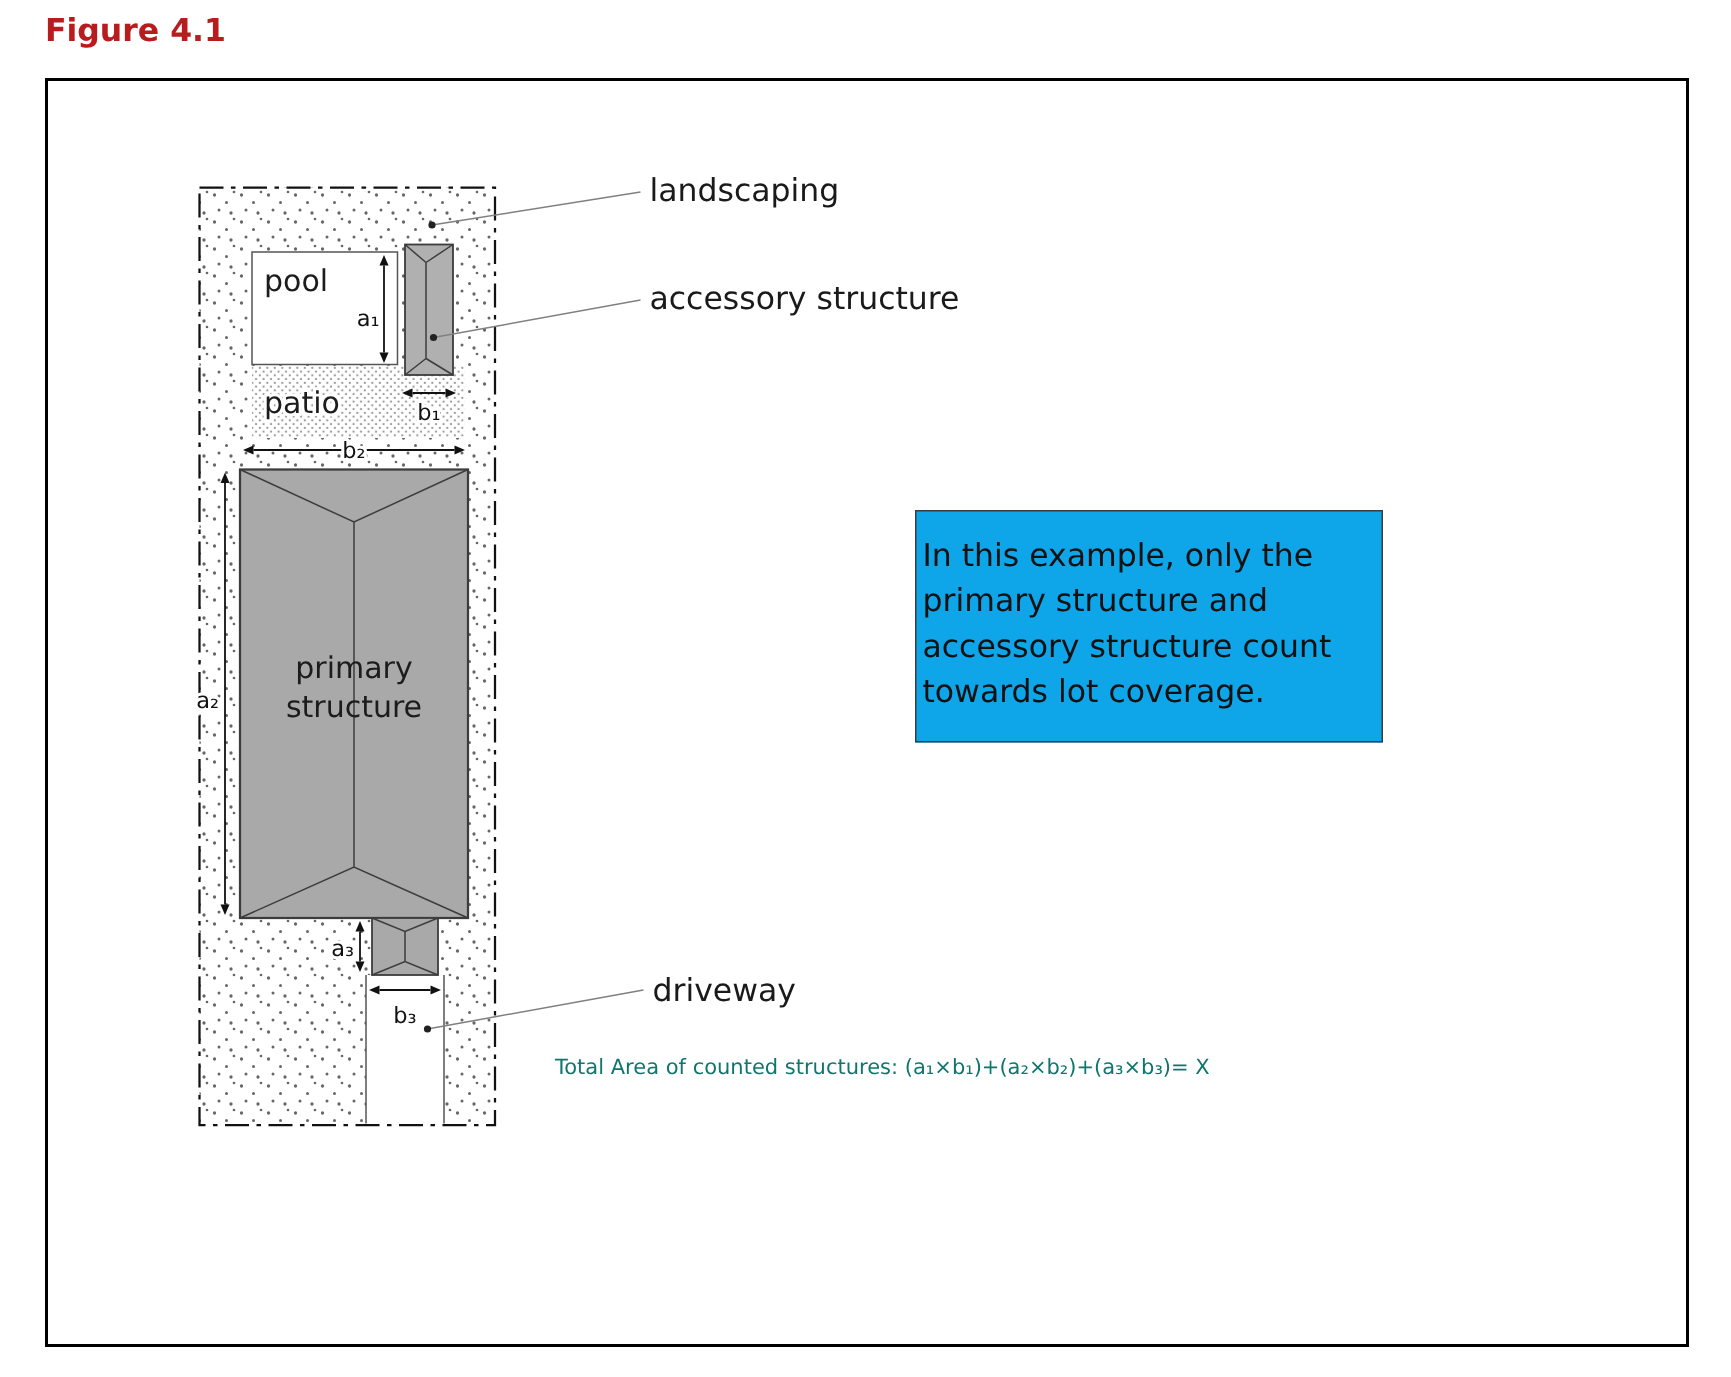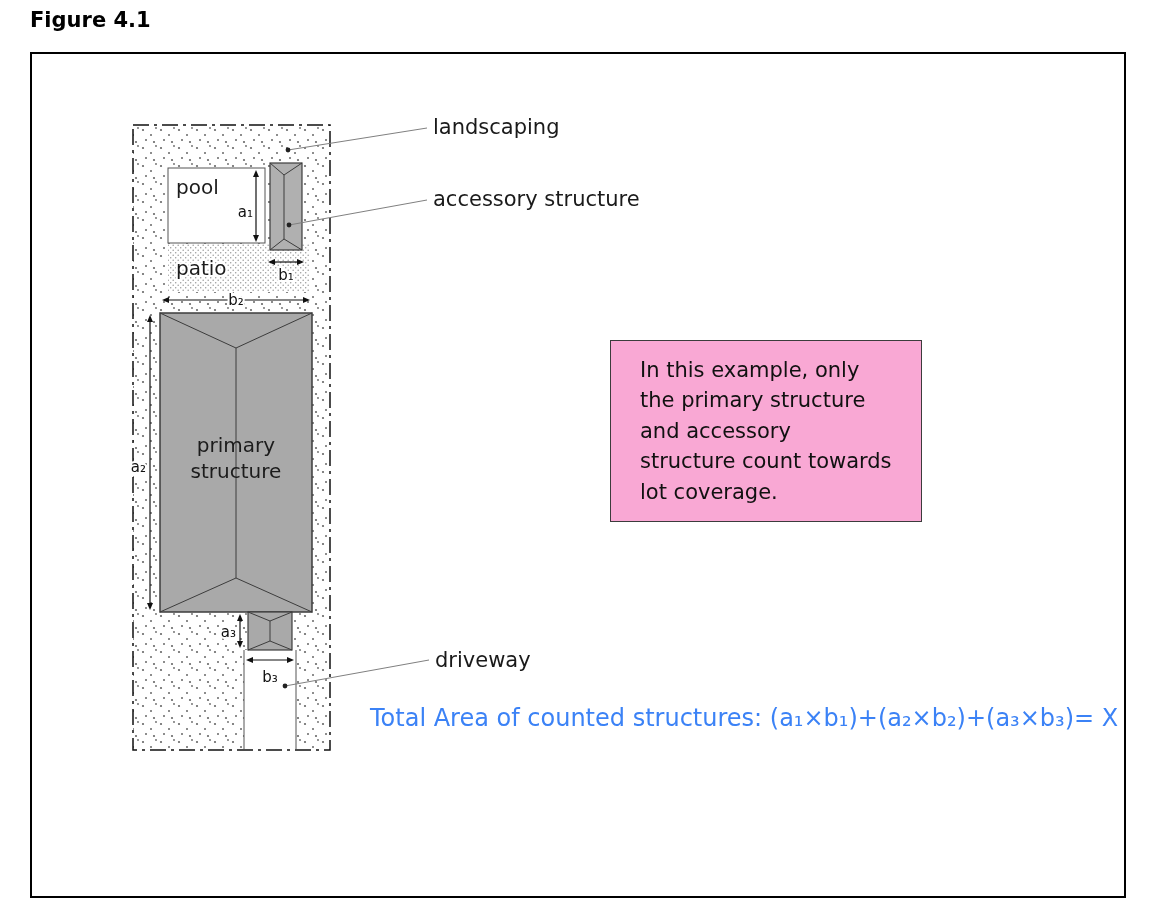--- a/index.html
+++ b/index.html
@@ -1,31 +1,31 @@
 <!DOCTYPE html>
 <html><head>
 <meta charset="utf-8">
 <style>
   * { margin:0; padding:0; box-sizing:border-box; }
   html,body { width:1154px; height:918px; background:#ffffff; overflow:hidden; }
   body { font-family:"DejaVu Sans","Liberation Sans",sans-serif; position:relative; color:#111; }
 
-  .figure-title { position:absolute; left:30px; top:8px; font-size:21px; font-weight:bold; color:#000000; }
+  .figure-title { position:absolute; left:30px; top:8px; font-size:21px; font-weight:bold; color:#b91c1c; }
 
   .outer-box { position:absolute; left:30px; top:52px; width:1096px; height:846px; border:2px solid #000; background:#fff; }
 
   .diagram-svg { position:absolute; left:0; top:0; }
 
   .note-box {
     position:absolute; left:578px; top:286px; width:312px; min-height:155px;
-    border:1px solid #3c3c3c; padding:14px 29px;
-    font-size:21px; line-height:1.45; color:#111; background:#f9a8d4;
+    border:1px solid #3c3c3c; padding:14px 4px;
+    font-size:21px; line-height:1.45; color:#111; background:#0ea5e9;
   }
 
-  .formula { position:absolute; font-size:24px; color:#3b82f6; white-space:nowrap; }
+  .formula { position:absolute; font-size:14px; color:#0f766e; white-space:nowrap; }
   .formula1 { left:338px; top:650px; }
   .formula2 { left:338px; top:681px; }
 
   svg text { font-family:"DejaVu Sans","Liberation Sans",sans-serif; }
   .callout-label { font-size:21px; fill:#1a1a1a; }
   .dim-label { font-size:15px; fill:#111; paint-order:stroke; stroke:#ffffff; stroke-width:4px; stroke-linejoin:round; }
   .area-label { font-size:20px; fill:#1c1c1c; }
   .halo { paint-order:stroke; stroke:#ffffff; stroke-width:4px; stroke-linejoin:round; }
 </style>
 </head>

